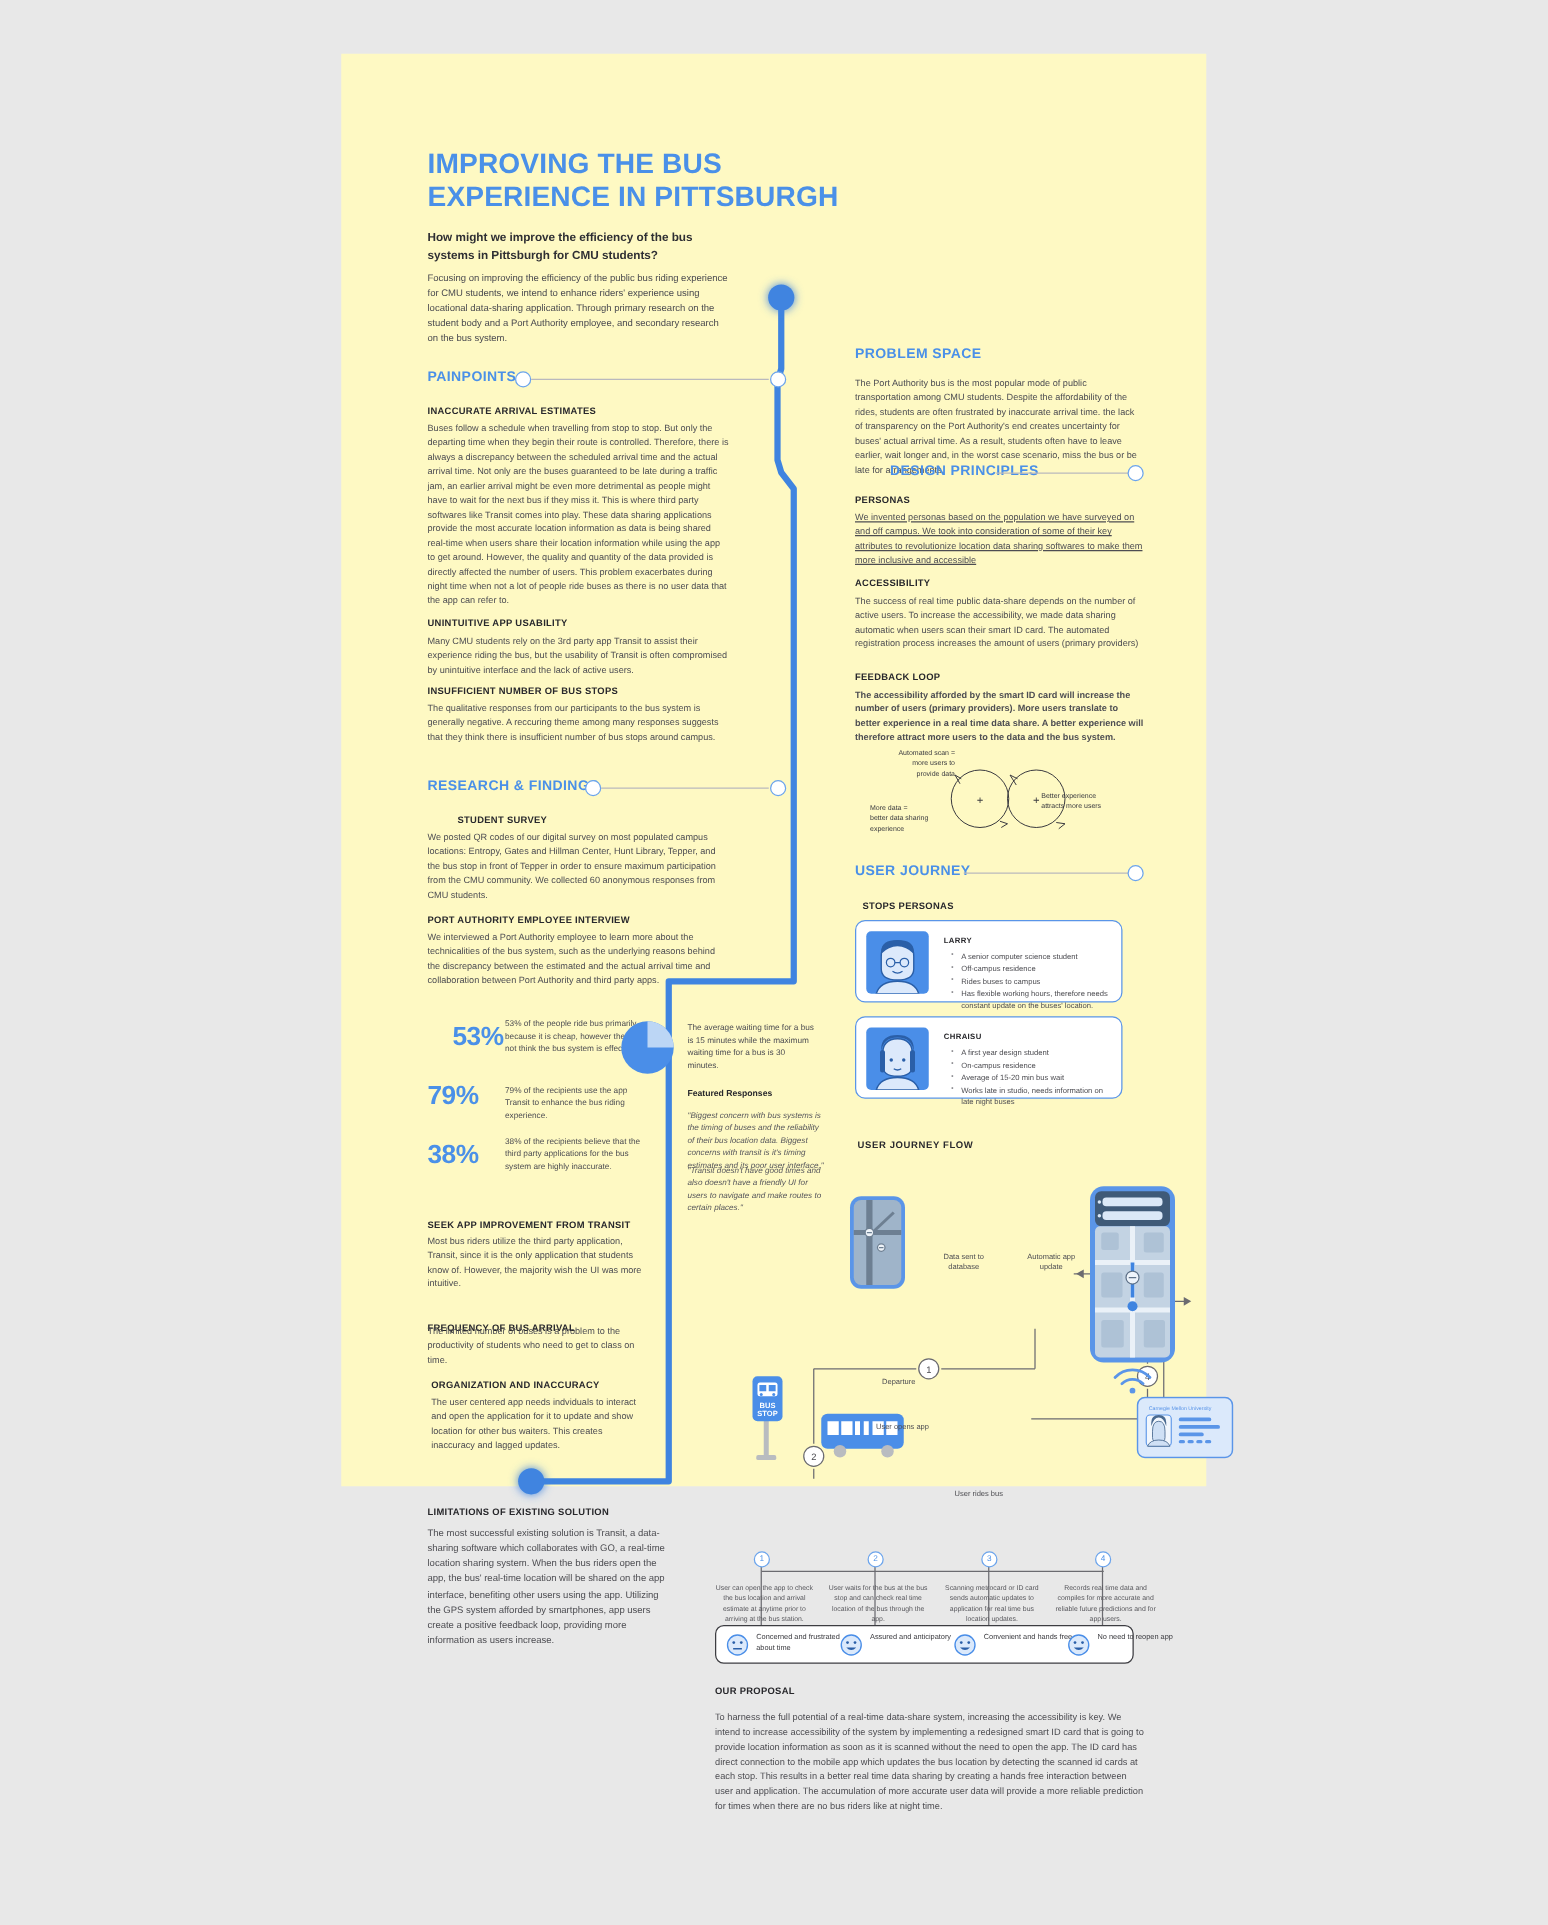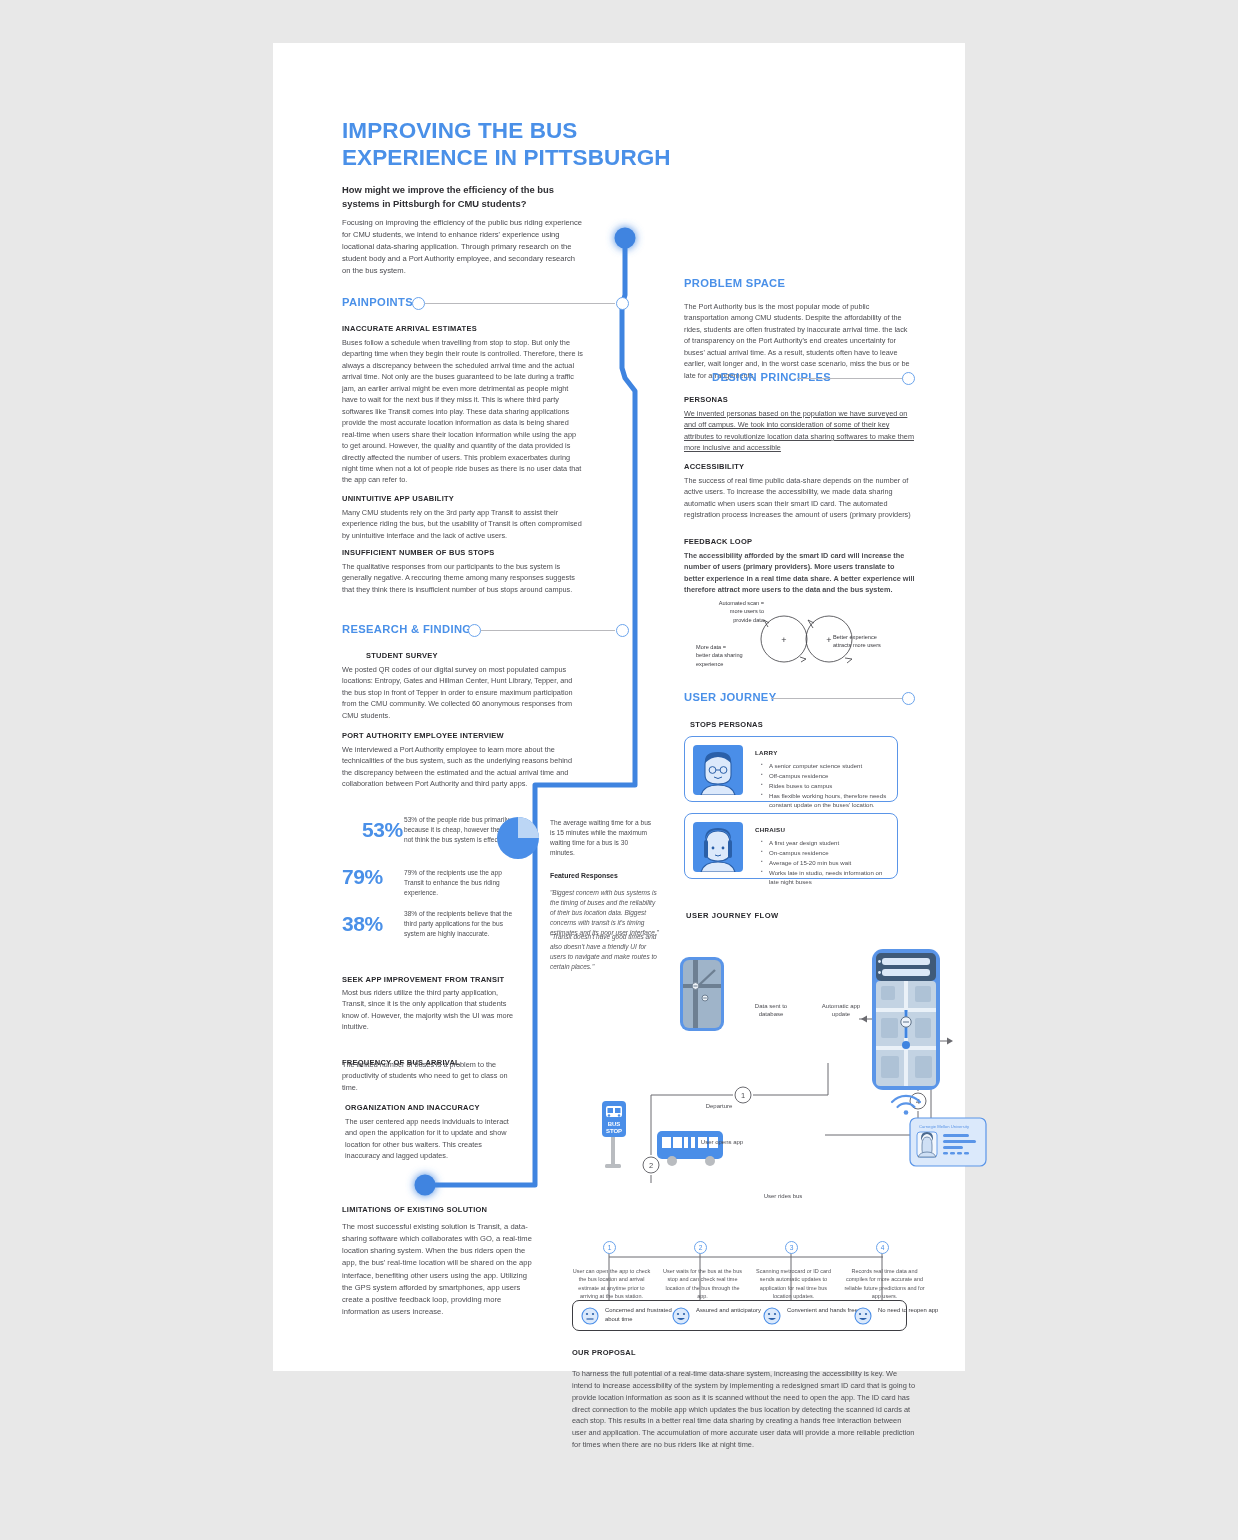--- a/index.html
+++ b/index.html
@@ -5,22 +5,22 @@
   * { box-sizing: border-box; margin: 0; padding: 0; }
   html, body {
     width: 1238px; height: 1540px;
     background: #e8e8e8;
     font-family: "Liberation Sans", sans-serif;
     overflow: hidden;
   }
   #poster {
     position: absolute;
     left: 273px; top: 43px;
-    width: 692px; height: 1328px;
-    background: #ffffff;
+    width: 692px; height: 1146px;
+    background: #fef9c3;
   }
   
   #spine { position: absolute; left: 0; top: 0; width: 692px; height: 1454px; pointer-events: none; }
   
   .title {
     position: absolute; left: 69px; top: 74px; width: 400px;
     color: #4a90e8; font-size: 22.5px; font-weight: bold; line-height: 1.22;
     letter-spacing: .1px;
   }
   .subq {

